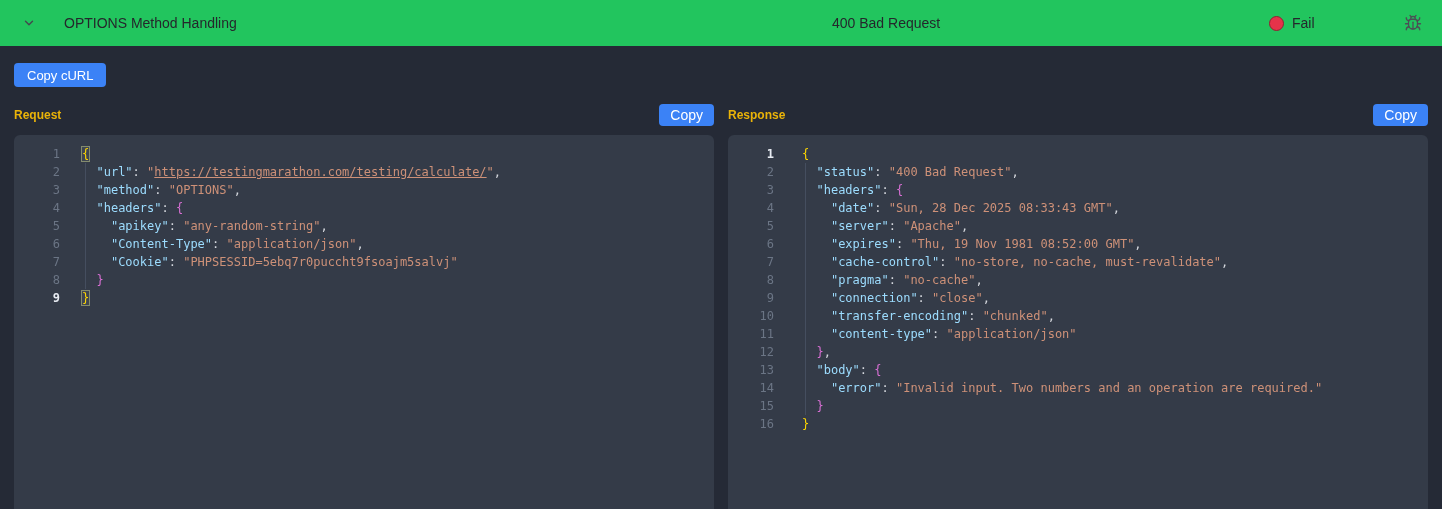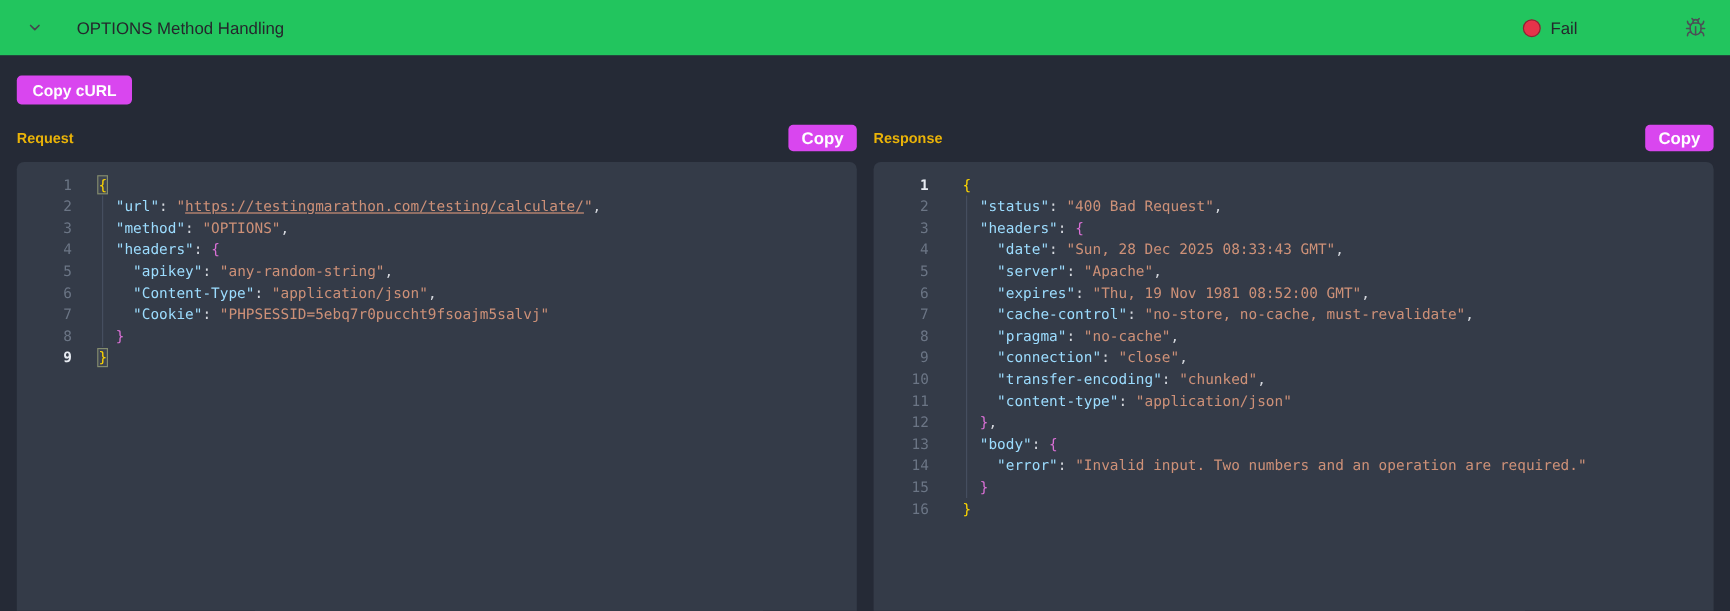--- a/index.html
+++ b/index.html
@@ -24,21 +24,21 @@
     width:15px;height:15px;border-radius:50%;
     background:#e5334a;border:1.5px solid #8d2433;box-sizing:border-box;
   }
   .bug{left:1404px;color:#4c4f56;}
   .chev svg,.bug svg{display:block;}
   
   .content{padding:0 14px;}
   .toolbar{padding-top:17px;}
   .btn{
     display:inline-flex;align-items:center;justify-content:center;
-    background:#d946ef;color:#ffffff;font-weight:700;
+    background:#3b82f6;color:#ffffff;font-weight:400;
     border:none;border-radius:4px;cursor:pointer;
     font-family:"Liberation Sans", sans-serif;
   }
   .btn-curl{height:24px;padding:0 13px;font-size:13px;}
   .btn-copy{height:22px;padding:0 11px;font-size:14px;text-align:center;}
   .panels{display:flex;gap:14px;margin-top:15px;}
   .col{flex:1 1 0;min-width:0;display:flex;flex-direction:column;}
   .col-head{
     display:flex;align-items:center;justify-content:space-between;
     height:26px;margin-bottom:7px;
@@ -74,20 +74,21 @@
 </head>
 <body>
 
 <div class="topbar">
   <span class="abs chev">
     <svg width="14" height="14" viewBox="0 0 24 24" fill="none" stroke="#44474e" stroke-width="2.4" stroke-linecap="round" stroke-linejoin="round">
         <polyline points="6 9 12 15 18 9"></polyline>
       </svg>
   </span>
   <span class="abs test-name">OPTIONS Method Handling</span>
+  <span class="abs actual">400 Bad Request</span>
   <span class="abs status">
     <span class="status-dot"></span>
     <span>Fail</span>
   </span>
   <span class="abs bug">
     <svg width="18" height="18" viewBox="0 0 24 24" fill="none" stroke="currentColor" stroke-width="1.7" stroke-linecap="round" stroke-linejoin="round">
       <path d="M8 2l1.88 1.88"></path>
         <path d="M14.12 3.88L16 2"></path>
       <path d="M9 7.13v-1a3 3 0 1 1 6 0v1"></path>
       <path d="M12 20c-3.3 0-6-2.7-6-6v-3a4 4 0 0 1 4-4h4a4 4 0 0 1 4 4v3c0 3.3-2.7 6-6 6z"></path>

